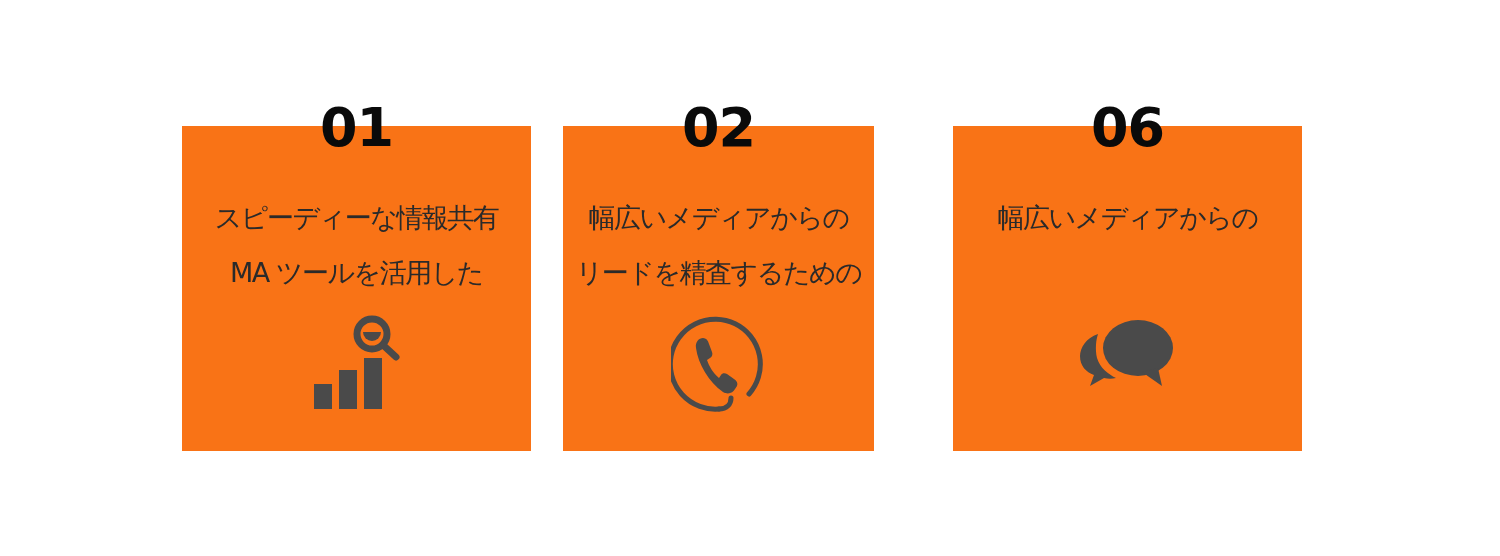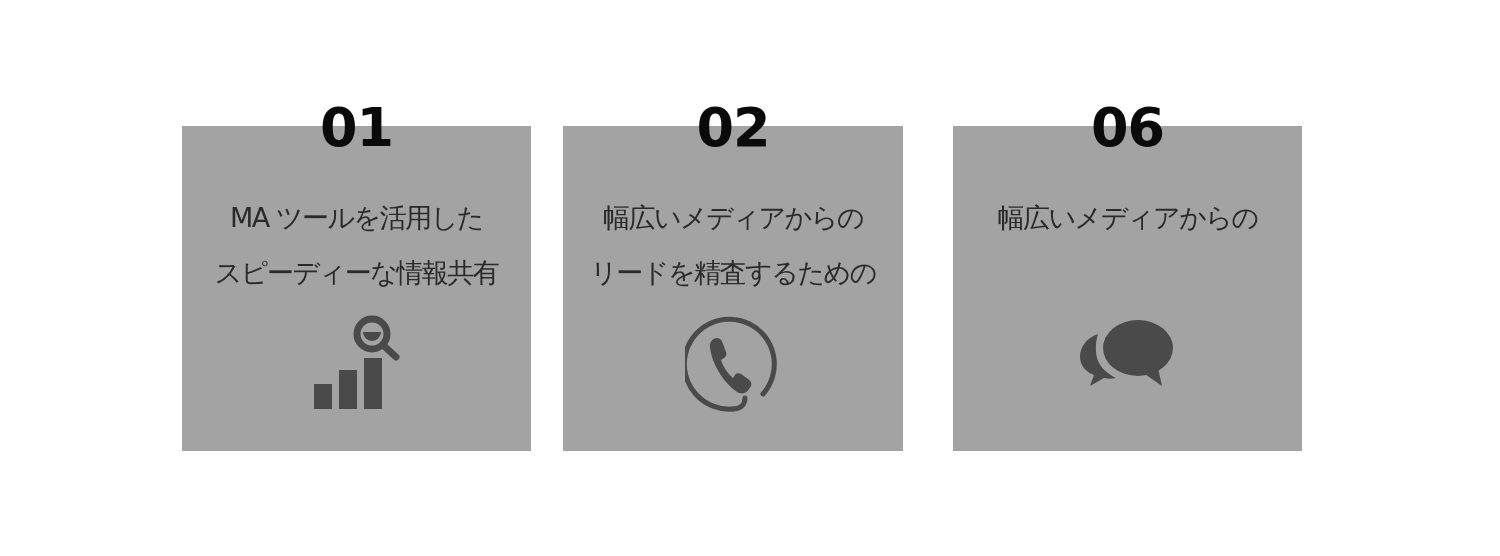--- a/index.html
+++ b/index.html
@@ -1,20 +1,20 @@
 <!DOCTYPE html>
 <html><head>
   <meta charset="utf-8">
   <style>
     html, body { margin: 0; padding: 0; background: #ffffff; }
     body { width: 1500px; height: 556px; position: relative; overflow: hidden;
            font-family: "DejaVu Sans", sans-serif; }
     .card {
       position: absolute; top: 126px; height: 325px;
-      background: #a3a3a3;
+      background: #f97316;
     }
     .card-number {
       position: absolute; top: -28px; left: 0; right: 0;
       text-align: center; font-family: "DejaVu Sans", sans-serif;
       font-weight: bold; font-size: 54px; line-height: 60px; color: #0a0a0a;
       letter-spacing: -1px;
     }
     .card-text {
       position: absolute; top: 64px; left: 0; right: 0;
       text-align: center; color: #2a2a2a;
@@ -25,36 +25,36 @@
     .card-icon {
       position: absolute; left: 50%; transform: translateX(-50%);
     }
   </style>
 </head>
 <body>
 
 <div class="card" style="left:182px; width:349px;">
   <div class="card-number">01</div>
   <div class="card-text">
+    <span>スピーディーな情報共有</span>
     <span>MA ツールを活用した</span>
-    <span>スピーディーな情報共有</span>
   </div>
   <div class="card-icon" style="top:188px; width:94px; height:96px;">
     <svg width="94" height="96" viewBox="0 0 94 96">
       <rect x="4" y="70" width="18" height="25" fill="#4a4a4a"></rect>
       <rect x="29" y="56" width="18" height="39" fill="#4a4a4a"></rect>
       <rect x="54" y="44" width="18" height="51" fill="#4a4a4a"></rect>
       <circle cx="62" cy="20" r="15" fill="none" stroke="#4a4a4a" stroke-width="7"></circle>
       <path d="M53 18 L71 18 A9 9 0 0 1 53 18 Z" fill="#4a4a4a"></path>
       <line x1="73" y1="31" x2="86" y2="43" stroke="#4a4a4a" stroke-width="7" stroke-linecap="round"></line>
     </svg>
   </div>
 </div>
 
-<div class="card" style="left:563px; width:340px;">
+<div class="card" style="left:563px; width:311px;">
   <div class="card-number">02</div>
   <div class="card-text">
     <span>幅広いメディアからの</span>
     <span>リードを精査するための</span>
   </div>
   <div class="card-icon" style="top:190px; width:96px; height:96px;">
     <svg width="96" height="96" viewBox="0 0 96 96">
       <path d="M78 78 A45 45 0 1 0 48 93" fill="none" stroke="#4a4a4a" stroke-width="5" stroke-linecap="round"></path>
       <path d="M48 93 C56 93 60 88 60 82" fill="none" stroke="#4a4a4a" stroke-width="5" stroke-linecap="round"></path>
       <path d="M32 22 C28 22 24 26 25 32 C27 48 38 66 52 76 C57 79 62 77 64 73 L66 70 C67 67 66 65 63 63 L56 58 C54 57 51 57 50 59 L48 62 C42 57 38 50 36 44 L39 42 C41 41 42 38 41 36 L38 28 C37 24 35 22 32 22 Z" fill="#4a4a4a"></path>

